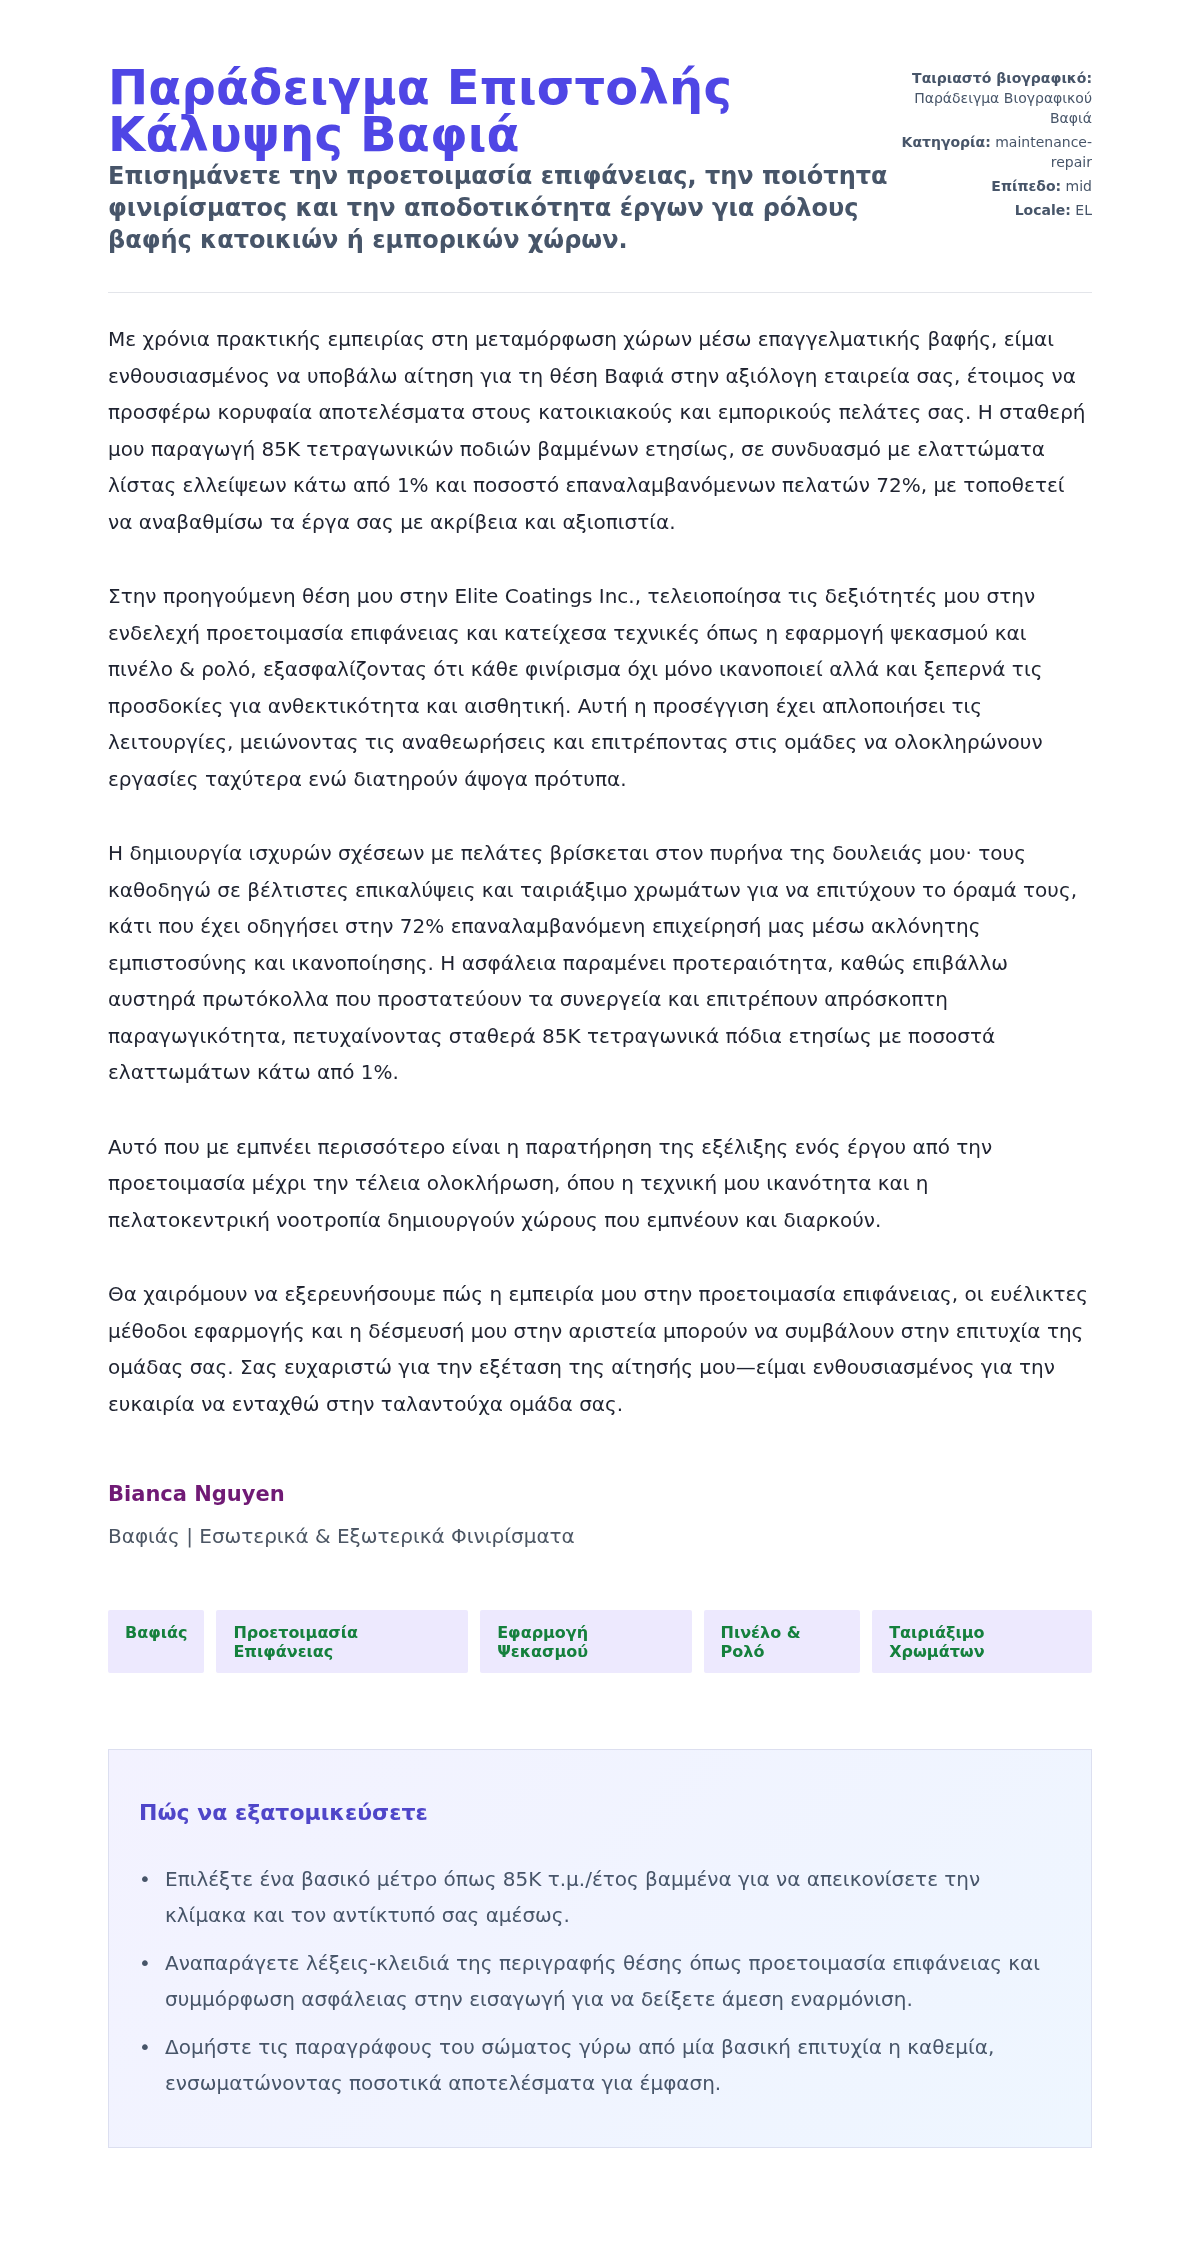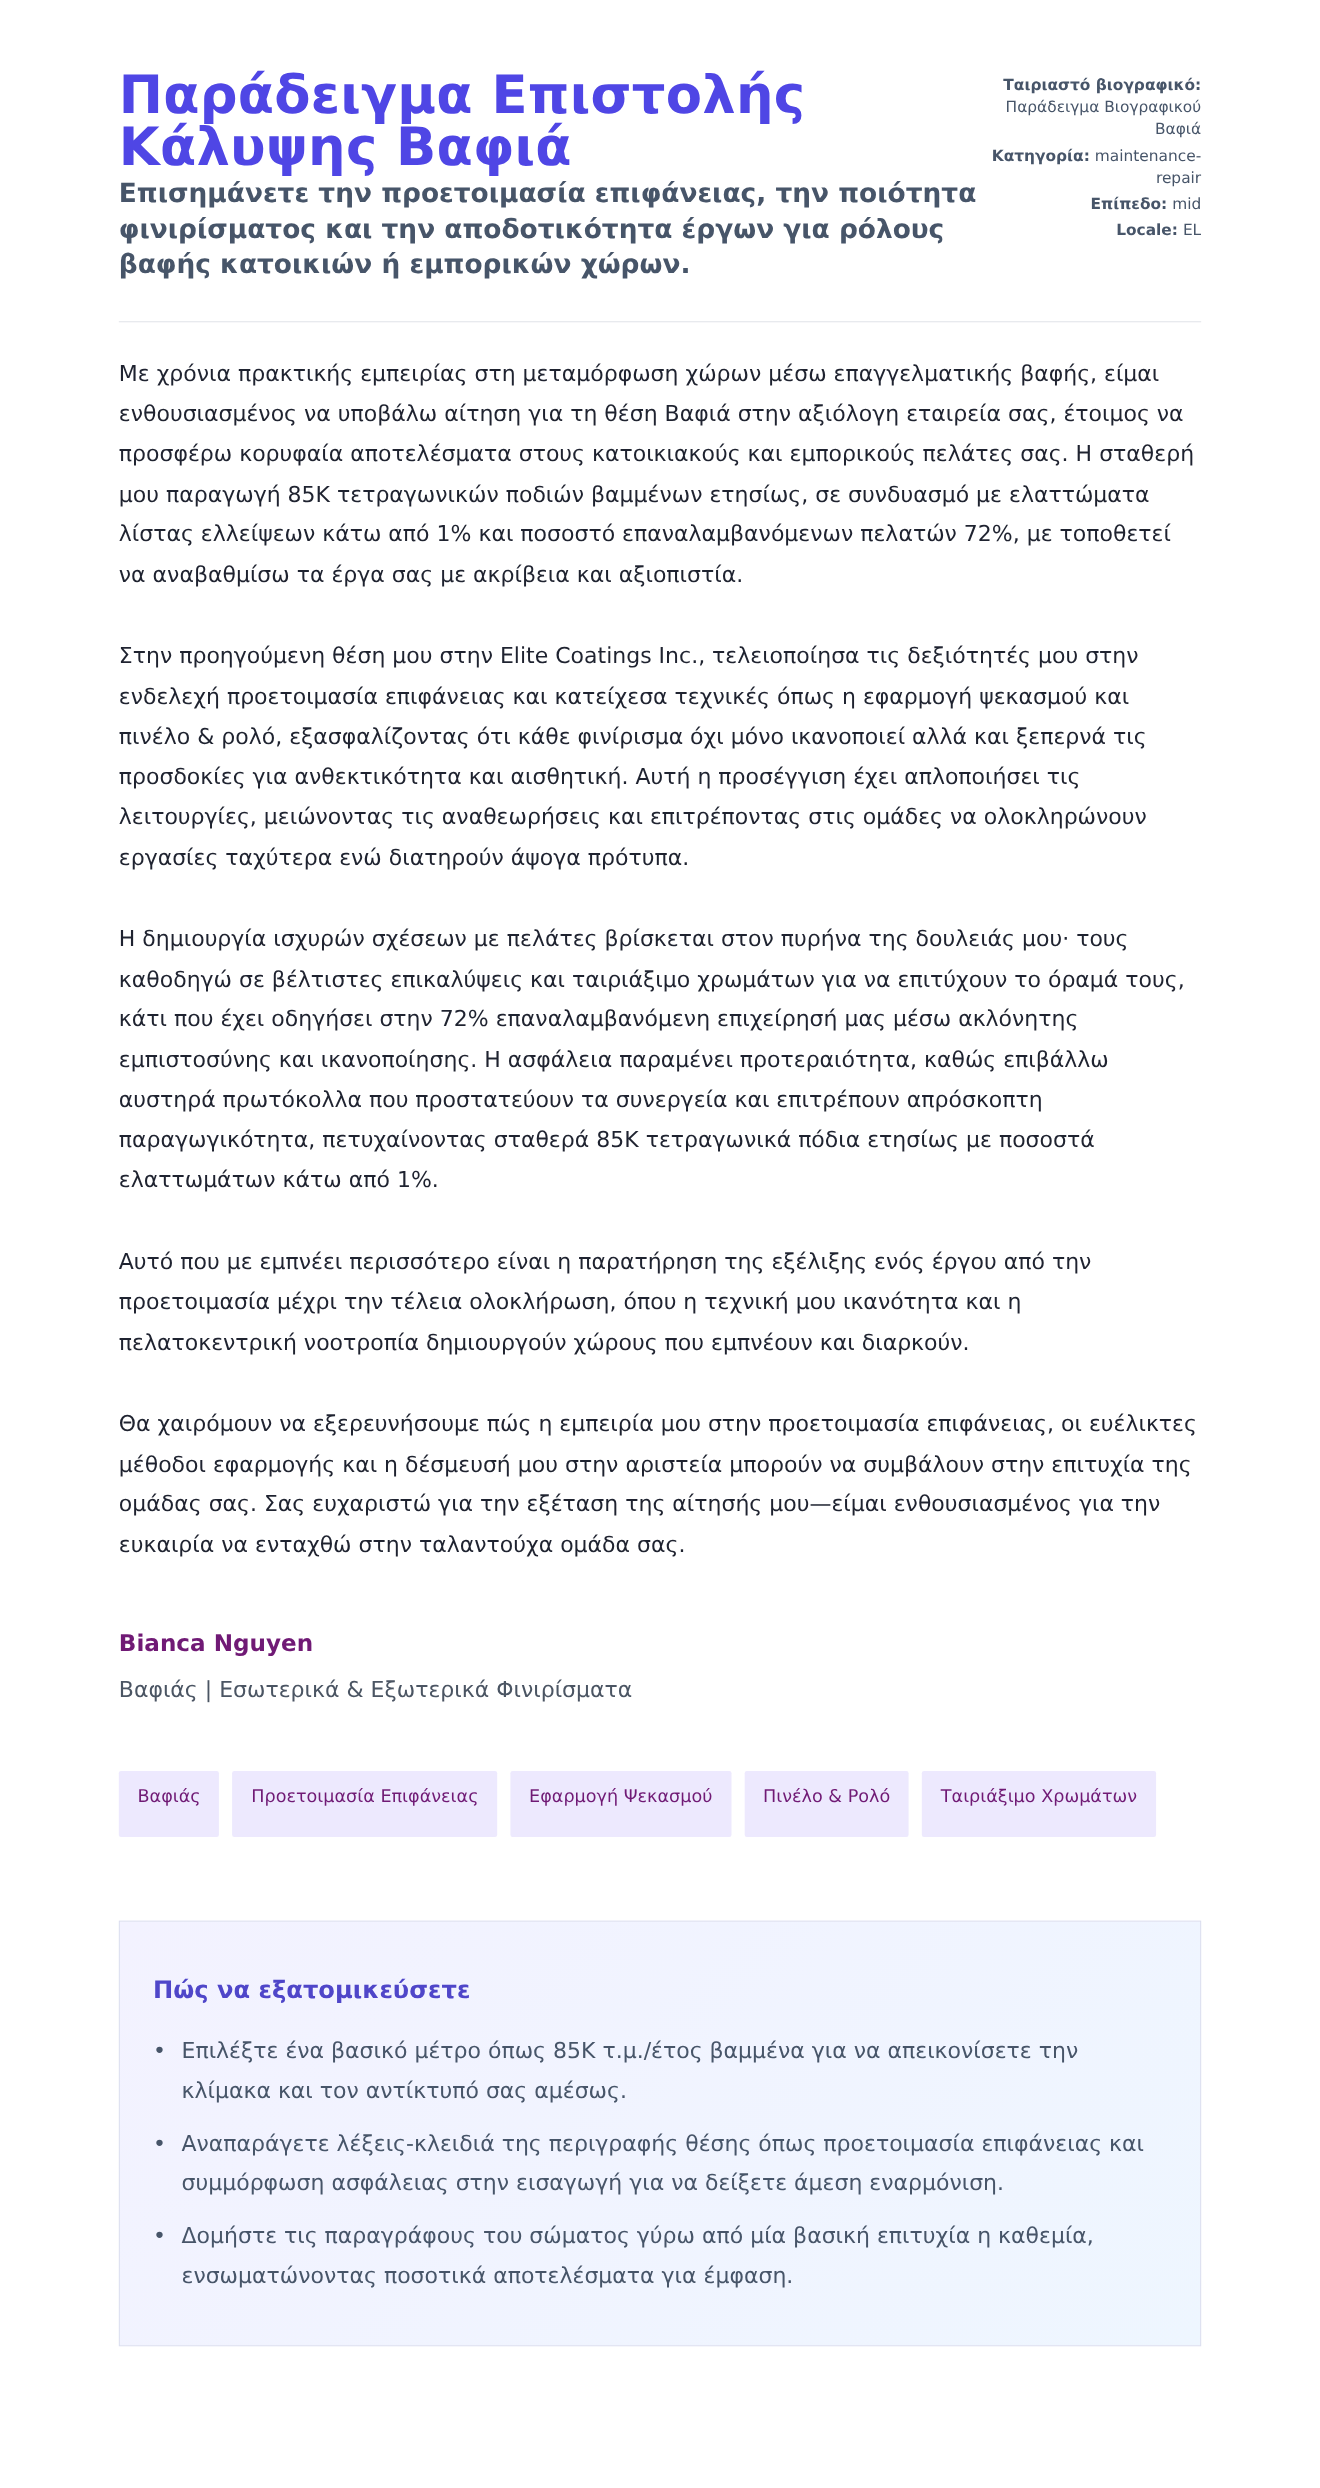--- a/index.html
+++ b/index.html
@@ -71,38 +71,39 @@
       font-size: 20px;
       color: #4b5563;
     }
     .tags {
       margin-top: 62px;
       display: flex;
       gap: 12px;
     }
     .tag {
       background: #ede9fe;
-      color: #701a75;
+      color: #15803d;
       font-size: 16px;
-      padding: 13px 17px 28px 17px;
+      padding: 13px 17px 12px 17px;
       border-radius: 2px;
+      font-weight: bold;
     }
     .tips {
       margin-top: 76px;
       border: 1px solid #dcdff0;
       background: linear-gradient(135deg, #f3f2ff 0%, #eef6ff 100%);
       padding: 50px 30px 34px 30px;
     }
     .tips-title {
       font-weight: bold;
       font-size: 22px;
       color: #4f46c9;
     }
     .tips ul {
-      margin-top: 24px;
+      margin-top: 36px;
       list-style: none;
     }
     .tips li {
       position: relative;
       padding-left: 26px;
       font-size: 20px;
       line-height: 36px;
       color: #475569;
       margin-bottom: 12px;
     }

